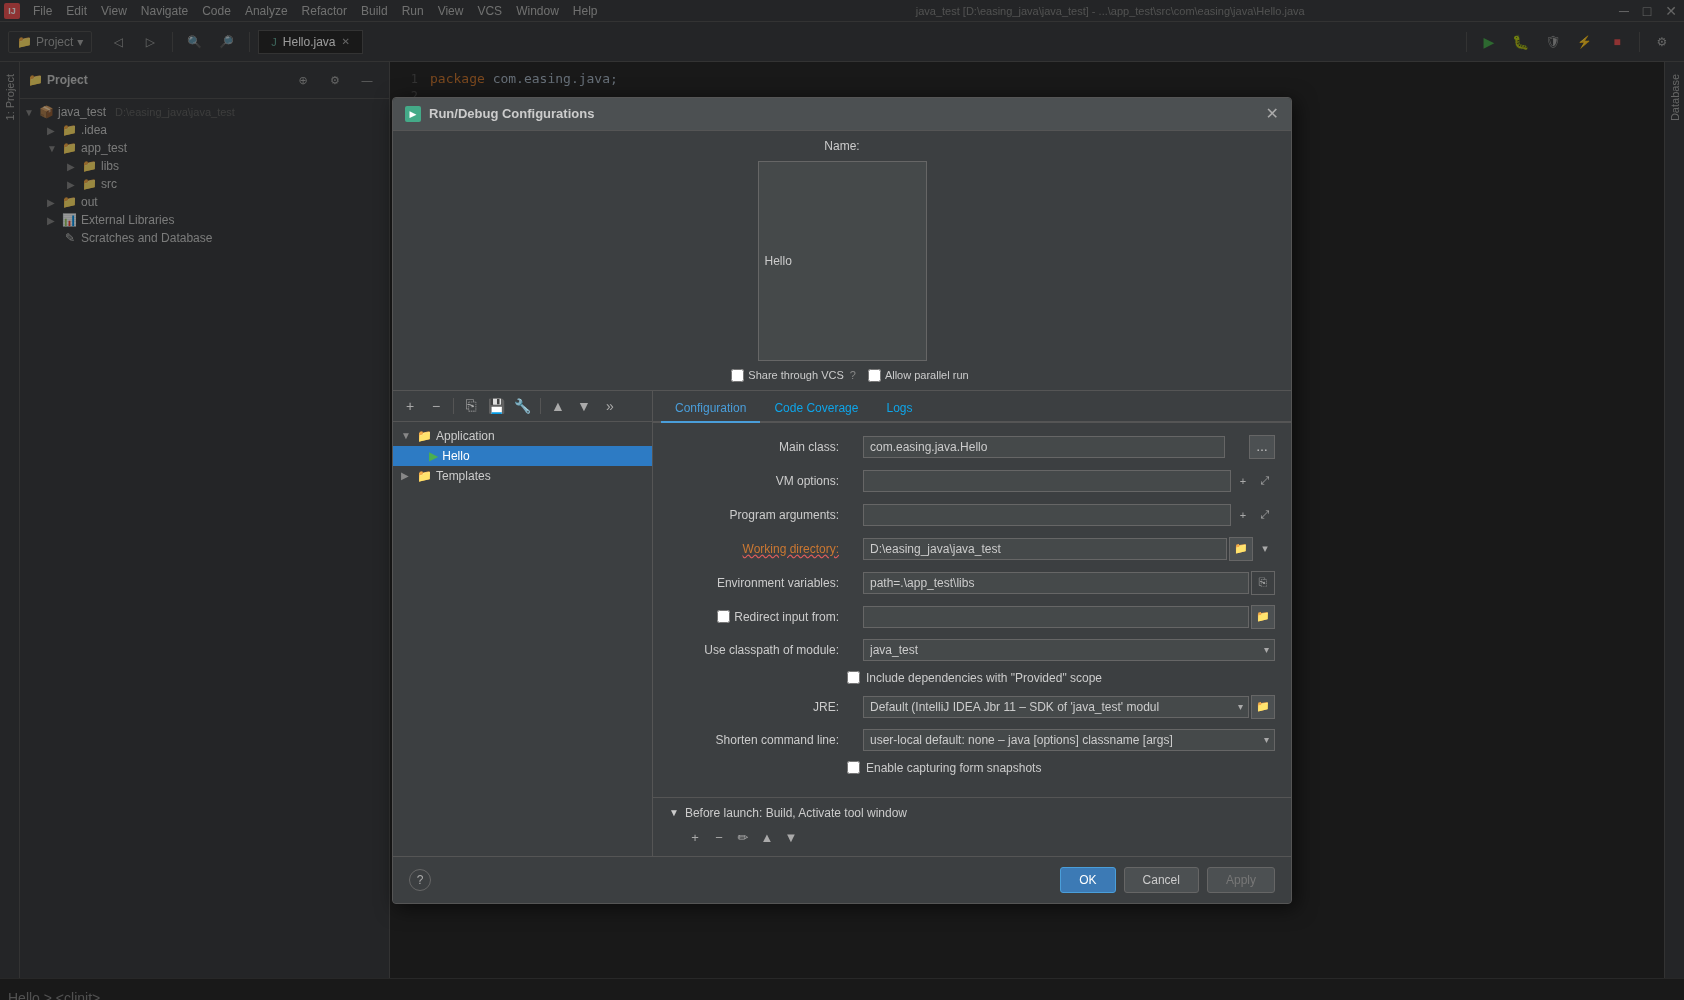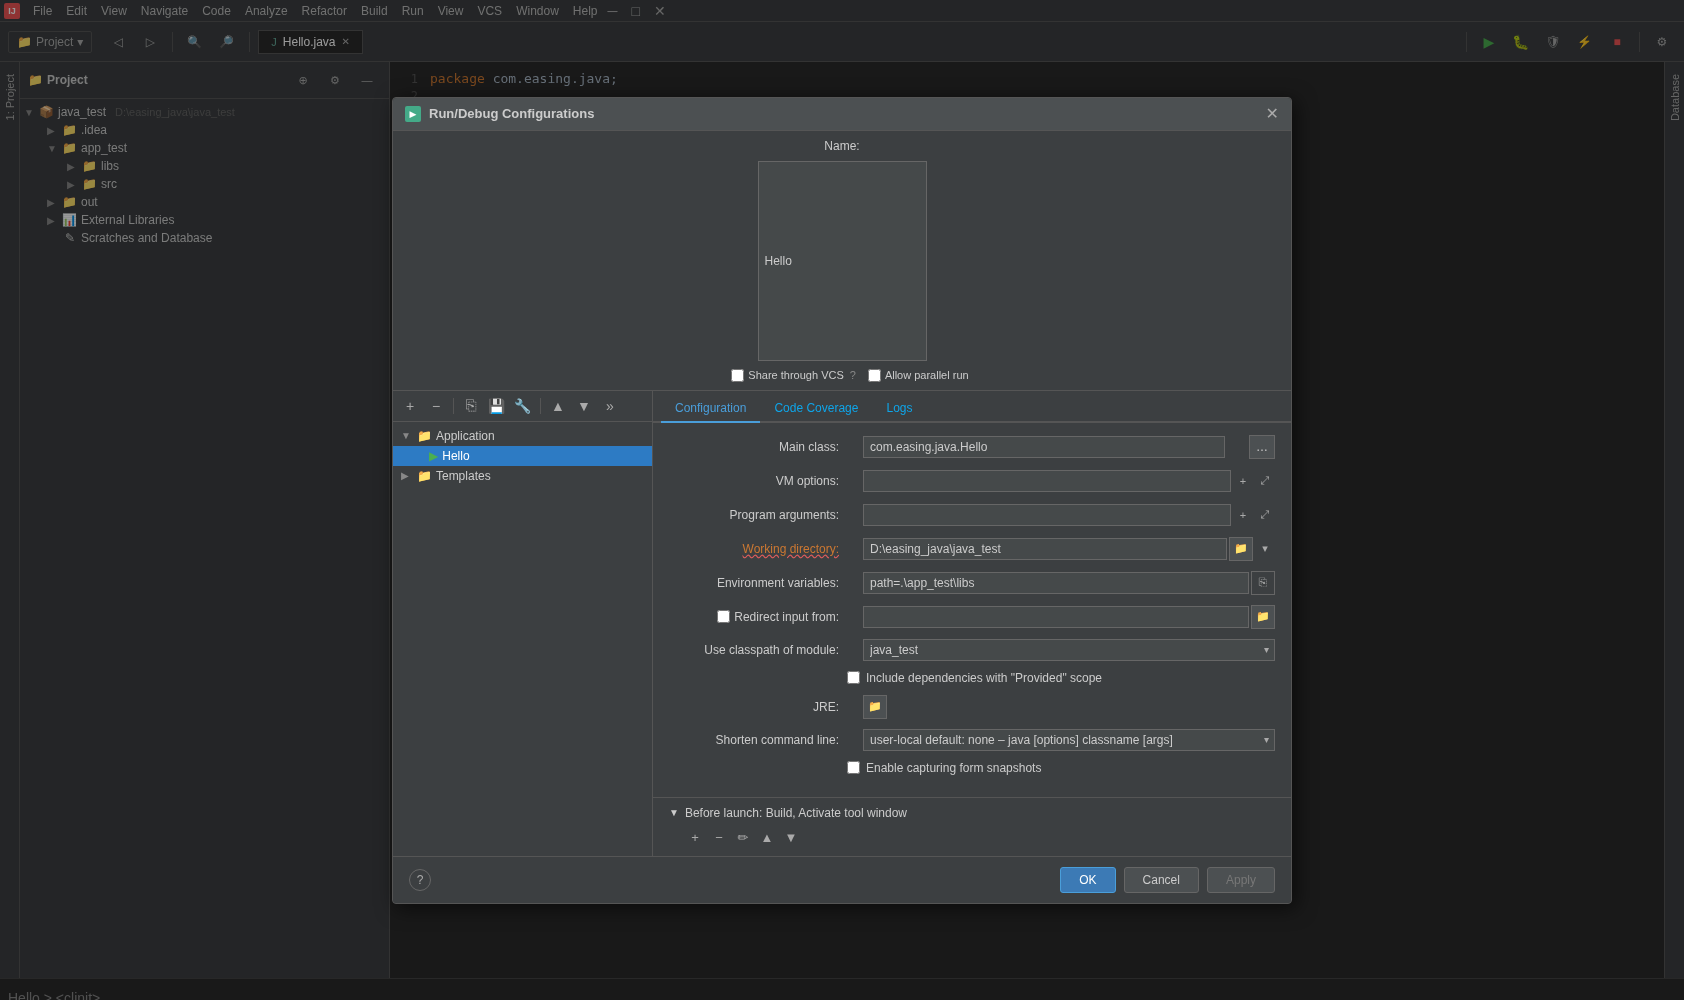--- a/index.html
+++ b/index.html
@@ -576,20 +576,21 @@
     <span class="menu-item">Navigate</span>
     <span class="menu-item">Code</span>
     <span class="menu-item">Analyze</span>
     <span class="menu-item">Refactor</span>
     <span class="menu-item">Build</span>
     <span class="menu-item">Run</span>
     <span class="menu-item">View</span>
     <span class="menu-item">VCS</span>
     <span class="menu-item">Window</span>
     <span class="menu-item">Help</span>
+    <span class="menu-title">java_test [D:\easing_java\java_test] - ...\app_test\src\com\easing\java\Hello.java</span>
     <div class="menu-controls">
       <span>─</span>
       <span>□</span>
       <span>✕</span>
     </div>
   </div>
 
   <div class="toolbar">
     <div class="project-label">
       <span>📁</span>
@@ -849,20 +850,25 @@
             </div>
 
             <div class="checkbox-config-row">
               <input type="checkbox" style="">
               <span>Include dependencies with "Provided" scope</span>
             </div>
 
             <div class="config-row">
               <span class="config-label">JRE:</span>
               <div class="config-row-with-actions">
+                <div class="select-wrapper" style="flex:1;">
+                  <select class="config-select">
+                    <option>Default (IntelliJ IDEA Jbr 11 – SDK of 'java_test' modul</option>
+                  </select>
+                </div>
                 <button class="config-file-btn">📁</button>
               </div>
             </div>
 
             <div class="config-row">
               <span class="config-label">Shorten command line:</span>
               <div class="select-wrapper" style="flex:1;">
                 <select class="config-select">
                   <option>user-local default: none – java [options] classname [args]</option>
                 </select>

